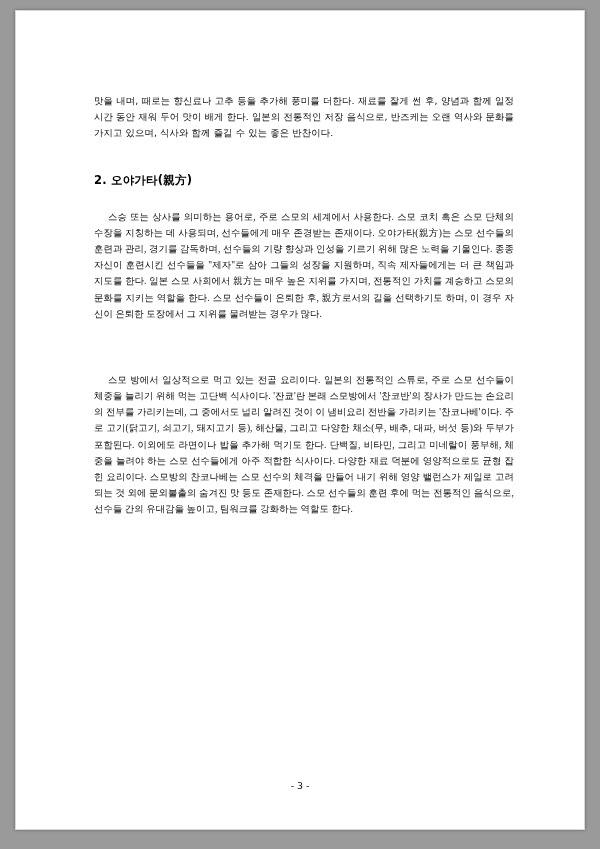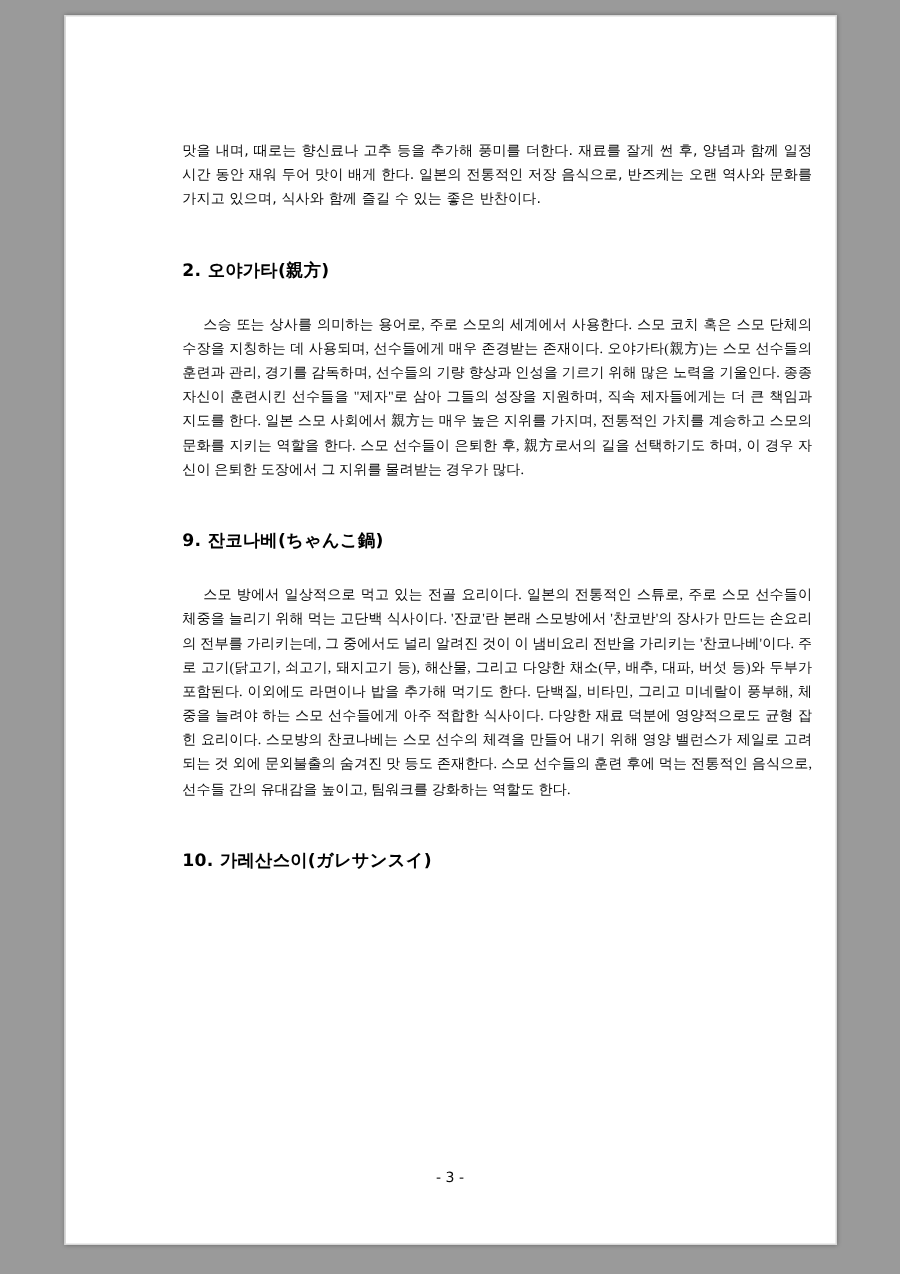--- a/index.html
+++ b/index.html
@@ -10,21 +10,21 @@
   body {
     width: 600px;
     height: 849px;
     display: flex;
     align-items: flex-start;
     justify-content: center;
     font-family: "DejaVu Sans", sans-serif;
   }
   .page {
     position: relative;
-    width: 515px;
+    width: 570px;
     height: 820px;
     margin-top: 10px;
     background: #ffffff;
     border: 1px solid #d8d8d8;
     box-shadow: 0 0 3px rgba(0,0,0,0.35);
     box-sizing: border-box;
     overflow: hidden;
   }
   .content {
     position: absolute;
@@ -74,23 +74,21 @@
 
     <p class="body">맛을 내며, 때로는 향신료나 고추 등을 추가해 풍미를 더한다. 재료를 잘게 썬 후, 양념과 함께 일정 시간 동안 재워 두어 맛이 배게 한다. 일본의 전통적인 저장 음식으로, 반즈케는 오랜 역사와 문화를 가지고 있으며, 식사와 함께 즐길 수 있는 좋은 반찬이다.</p>
     <div class="gap-before-heading"></div>
 
     <h2 class="heading">2. 오야가타(親方)</h2>
     <div class="gap-after-heading"></div>
 
     <p class="body indent">스승 또는 상사를 의미하는 용어로, 주로 스모의 세계에서 사용한다. 스모 코치 혹은 스모 단체의 수장을 지칭하는 데 사용되며, 선수들에게 매우 존경받는 존재이다. 오야가타(親方)는 스모 선수들의 훈련과 관리, 경기를 감독하며, 선수들의 기량 향상과 인성을 기르기 위해 많은 노력을 기울인다. 종종 자신이 훈련시킨 선수들을 "제자"로 삼아 그들의 성장을 지원하며, 직속 제자들에게는 더 큰 책임과 지도를 한다. 일본 스모 사회에서 親方는 매우 높은 지위를 가지며, 전통적인 가치를 계승하고 스모의 문화를 지키는 역할을 한다. 스모 선수들이 은퇴한 후, 親方로서의 길을 선택하기도 하며, 이 경우 자신이 은퇴한 도장에서 그 지위를 물려받는 경우가 많다.</p>
     <div class="gap-before-heading"></div>
 
-    <h2 class="heading">9. 잔코나베(ちゃんこ鍋)</h2>
     <div class="gap-after-heading"></div>
 
     <p class="body indent">스모 방에서 일상적으로 먹고 있는 전골 요리이다. 일본의 전통적인 스튜로, 주로 스모 선수들이 체중을 늘리기 위해 먹는 고단백 식사이다. '잔쿄'란 본래 스모방에서 '찬코반'의 장사가 만드는 손요리의 전부를 가리키는데, 그 중에서도 널리 알려진 것이 이 냄비요리 전반을 가리키는 '찬코나베'이다. 주로 고기(닭고기, 쇠고기, 돼지고기 등), 해산물, 그리고 다양한 채소(무, 배추, 대파, 버섯 등)와 두부가 포함된다. 이외에도 라면이나 밥을 추가해 먹기도 한다. 단백질, 비타민, 그리고 미네랄이 풍부해, 체중을 늘려야 하는 스모 선수들에게 아주 적합한 식사이다. 다양한 재료 덕분에 영양적으로도 균형 잡힌 요리이다. 스모방의 찬코나베는 스모 선수의 체격을 만들어 내기 위해 영양 밸런스가 제일로 고려되는 것 외에 문외불출의 숨겨진 맛 등도 존재한다. 스모 선수들의 훈련 후에 먹는 전통적인 음식으로, 선수들 간의 유대감을 높이고, 팀워크를 강화하는 역할도 한다.</p>
     <div class="gap-before-heading"></div>
 
-    <h2 class="heading">10. 가레산스이(ガレサンスイ)</h2>
   </div>
 
   <div class="page-number">- 3 -</div>
 </div>
 
 </body></html>

